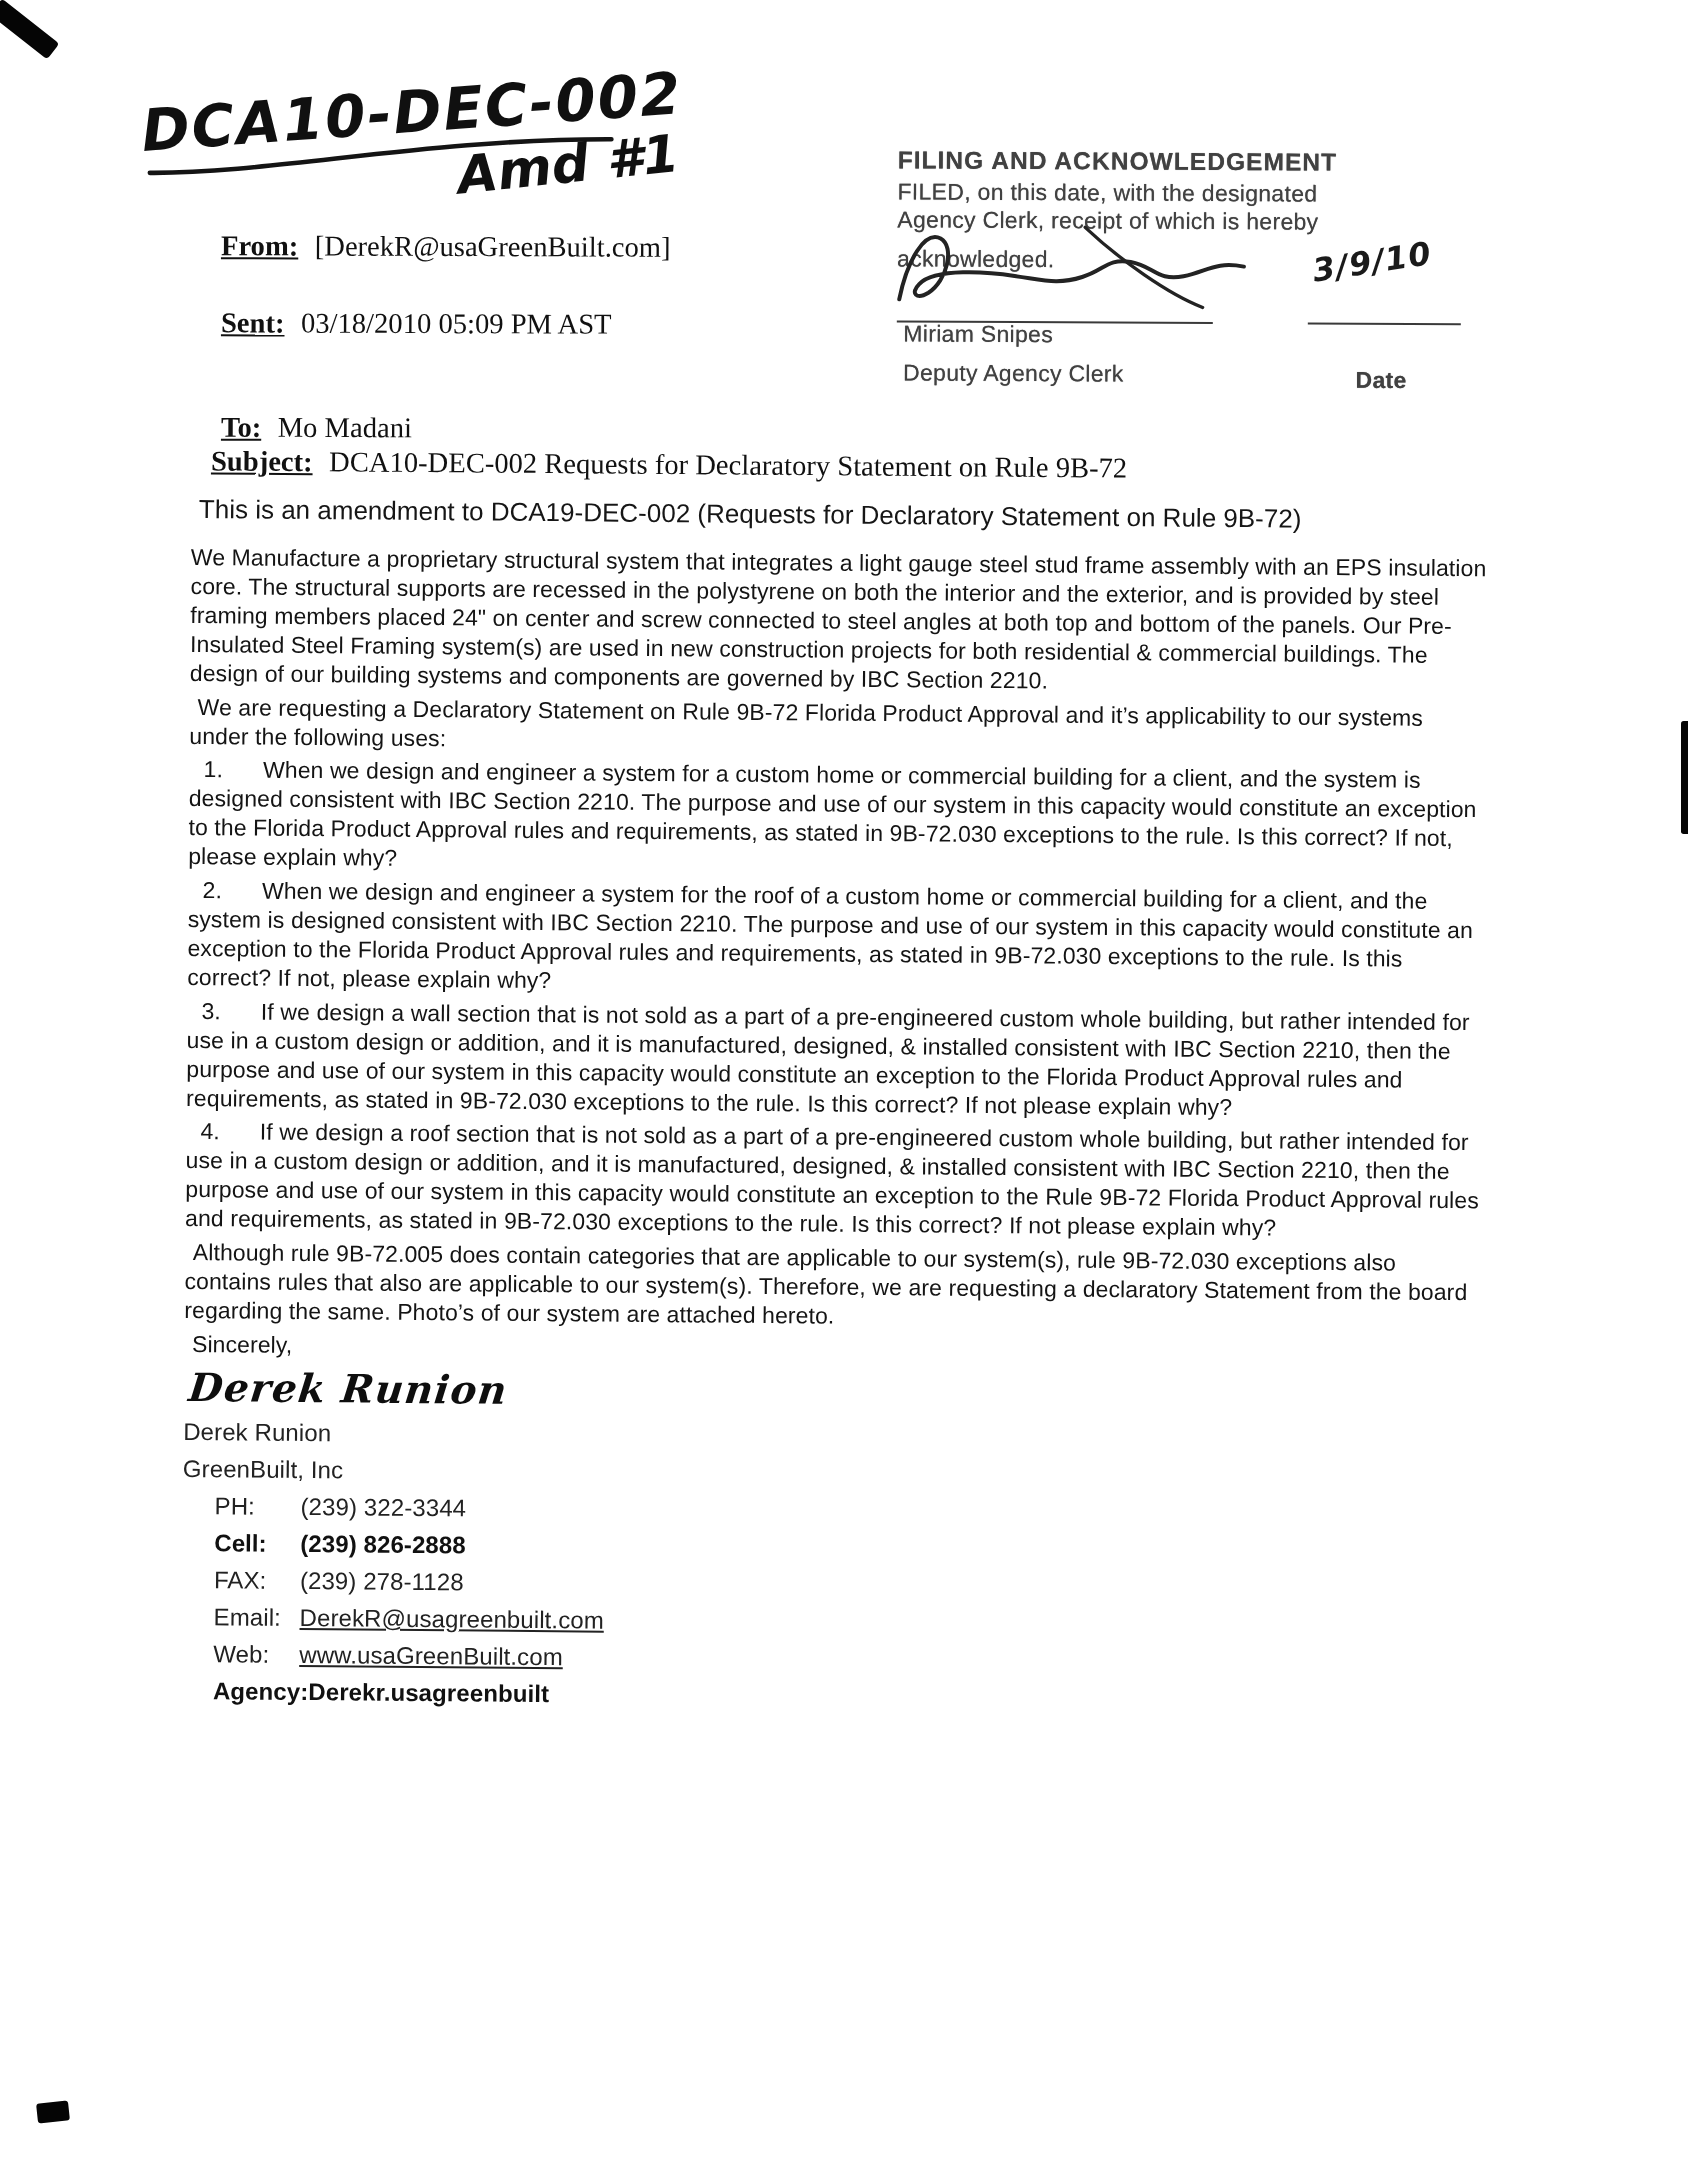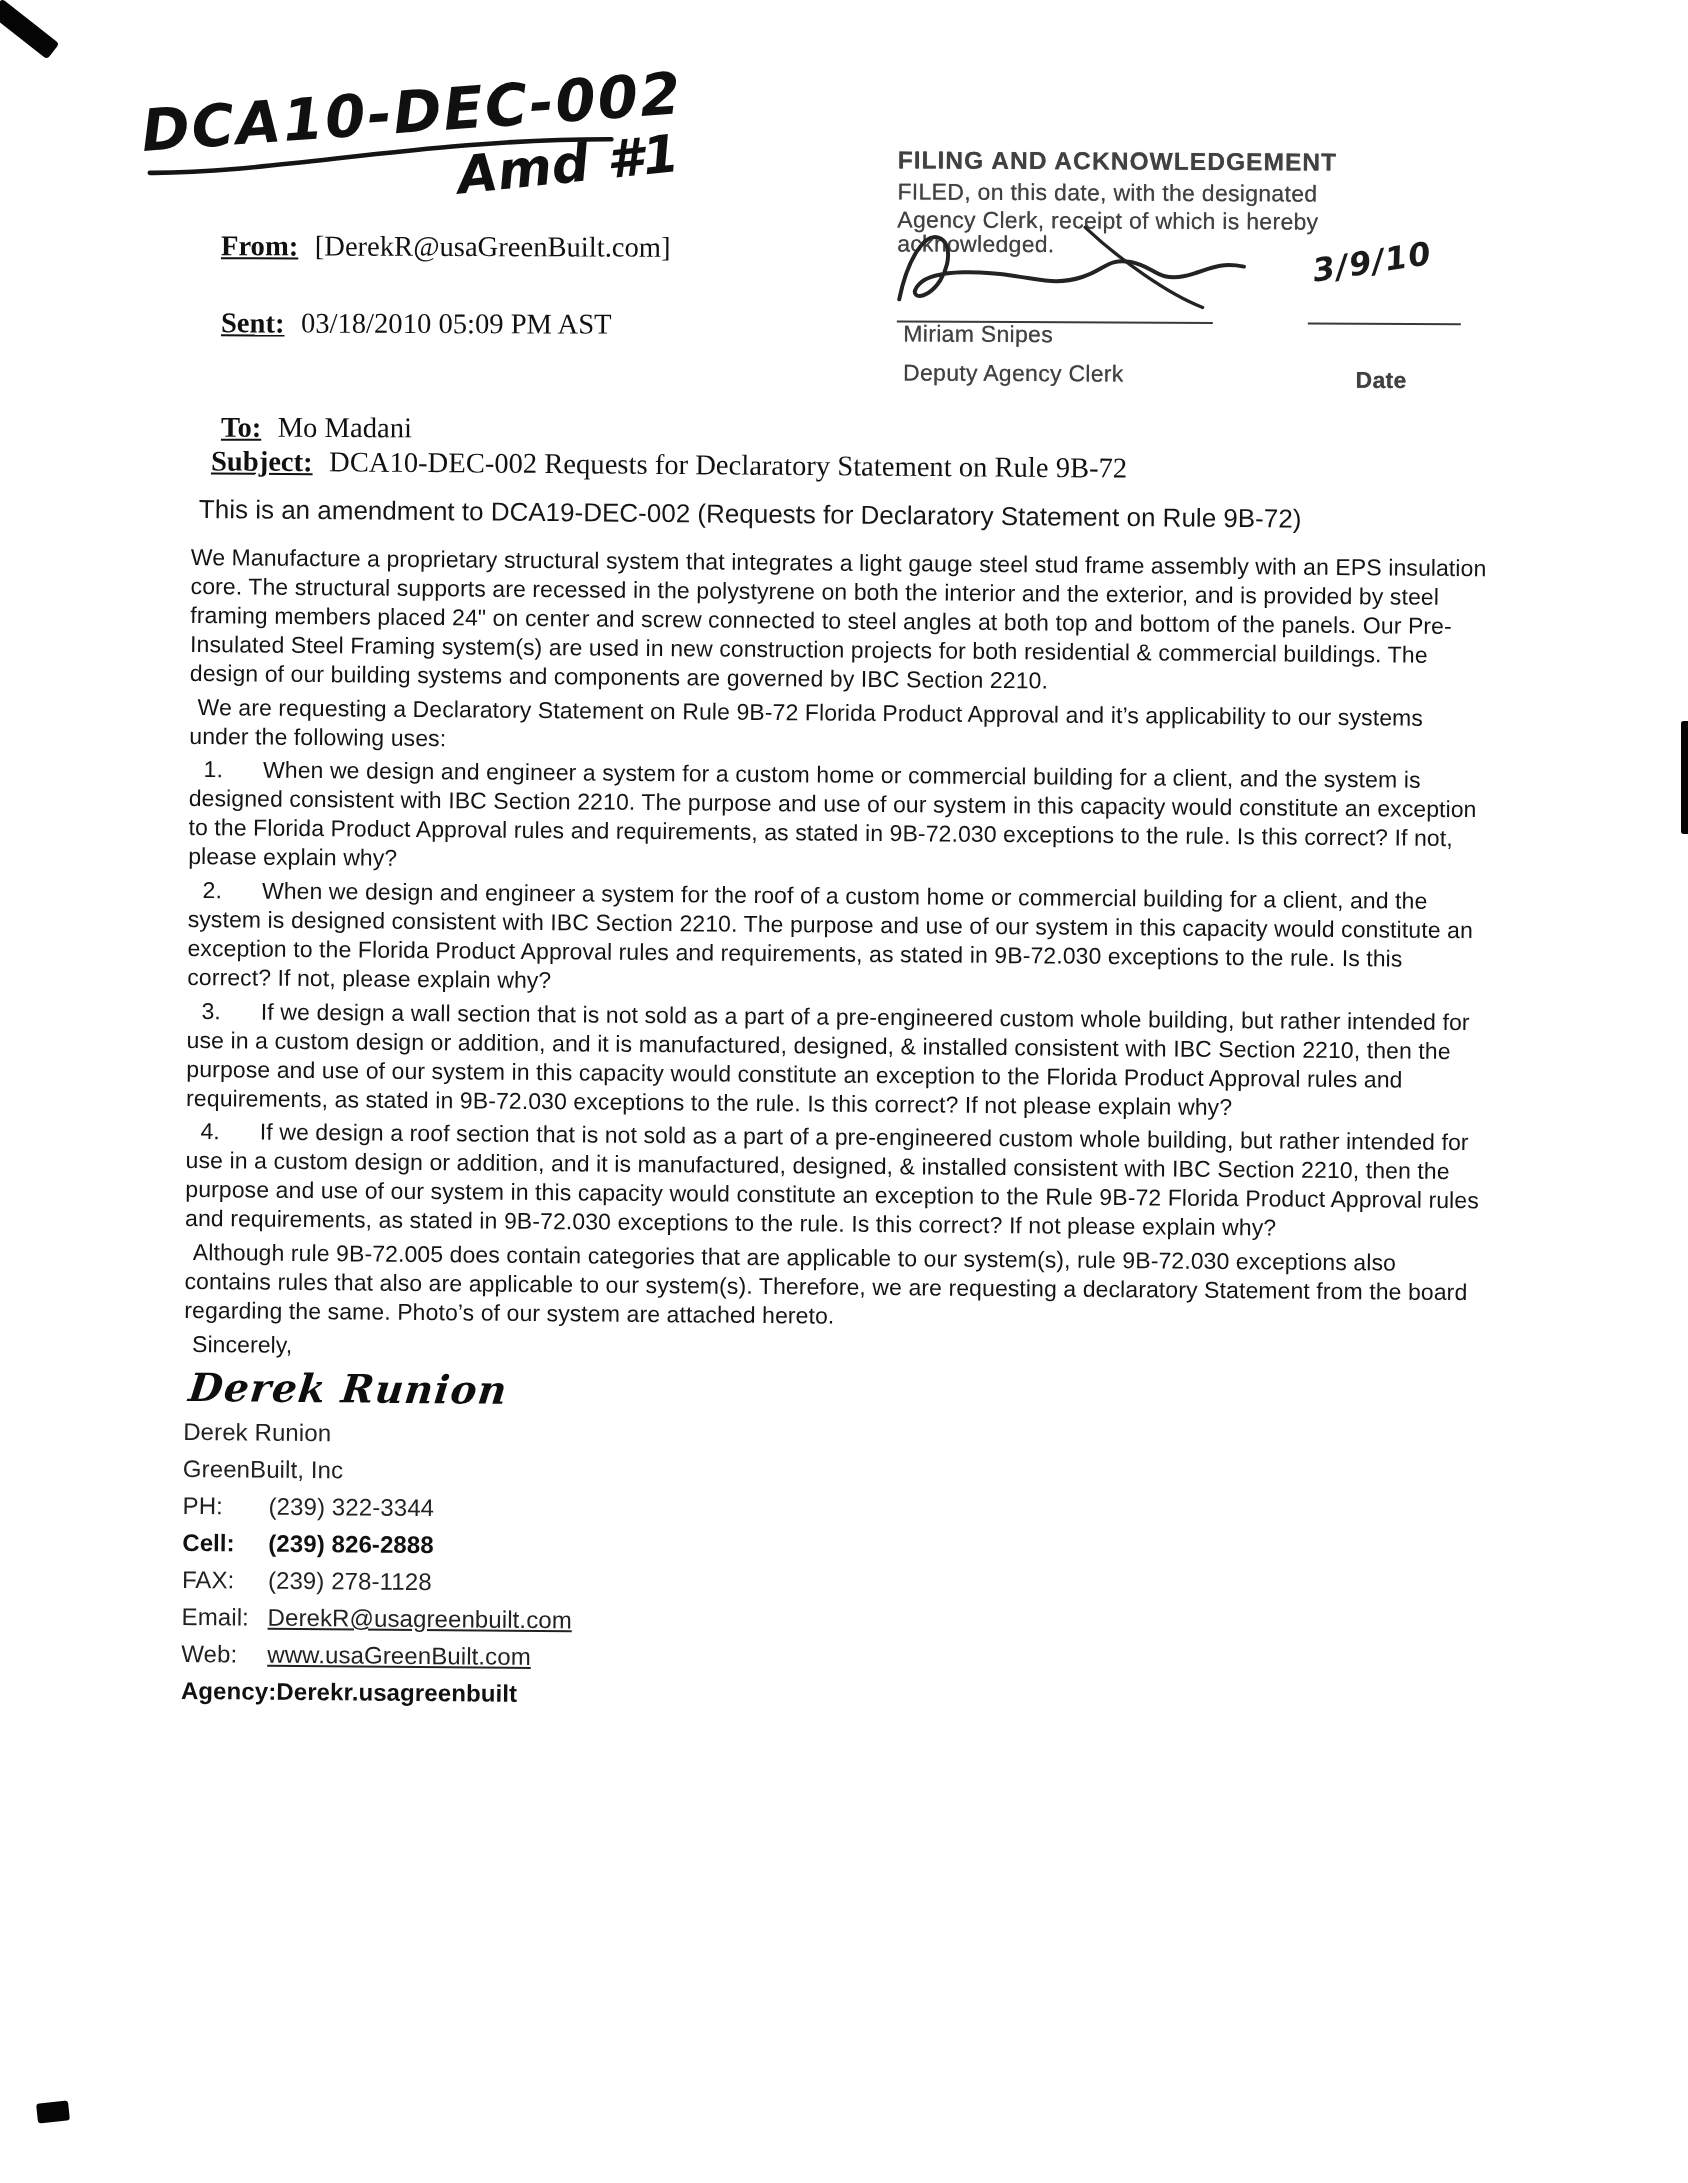--- a/index.html
+++ b/index.html
@@ -34,21 +34,21 @@
   .stamp {
     position:absolute; left:897px; top:148px; width:611px; height:286px;
     transform:rotate(0.3deg);
     color:#414141;
     text-shadow:0 0 0.7px #6a6a6a;
     font-size:23px; letter-spacing:0.3px;
   }
   .stamp-title { position:absolute; left:0; top:0; font-size:24.6px; font-weight:bold; letter-spacing:1px; }
   .stamp-l1 { position:absolute; left:0; top:32px; }
   .stamp-l2 { position:absolute; left:0; top:60px; }
-  .stamp-l3 { position:absolute; left:0; top:84px; }
+  .stamp-l3 { position:absolute; left:0; top:99px; }
   .stamp-sig-svg { position:absolute; left:-10px; top:72px; }
   .stamp-date {
     position:absolute; left:415px; top:94px;
     font-family:"DejaVu Sans", sans-serif; font-style:italic; font-weight:bold;
     font-size:32px; color:#1a1a1a; transform:rotate(-9deg); text-shadow:none; letter-spacing:1.3px;
   }
   .sig-line1 { position:absolute; left:0; top:174px; width:316px; border-top:2.7px solid #3a3a3a; }
   .sig-line2 { position:absolute; left:411px; top:174px; width:153px; border-top:2.7px solid #3a3a3a; }
   .stamp-name { position:absolute; left:6.6px; top:174px; }
   .stamp-date-label { position:absolute; left:459px; top:182px; font-weight:bold;margin-top:36px; }
@@ -80,21 +80,21 @@
   .item .num { margin-right:40px; }
 
   .script-sig {
     font-family:"DejaVu Serif", serif; font-style:italic; font-weight:bold;
     font-size:39px; letter-spacing:1.3px; color:#0e0e0e;
     transform:skewX(-6deg); transform-origin:left bottom;
     margin:14.6px 0 10.6px 4px;
   }
 
   .contact { margin-top:6.6px; font-size:24px; line-height:37px; color:#222; }
-  .c-row .c-label { display:inline-block; min-width:86px; }
+  .c-row .c-label { display:inline-block; min-width:86px;margin-left:32px; }
   .c-name, .c-company { }
   .row-cell { font-weight:bold; color:#111; }
   .row-skype { font-weight:bold; color:#111; }
   .c-underline { text-decoration:underline; }
 </style>
 </head>
 <body>
 
 <div class="page">
 

